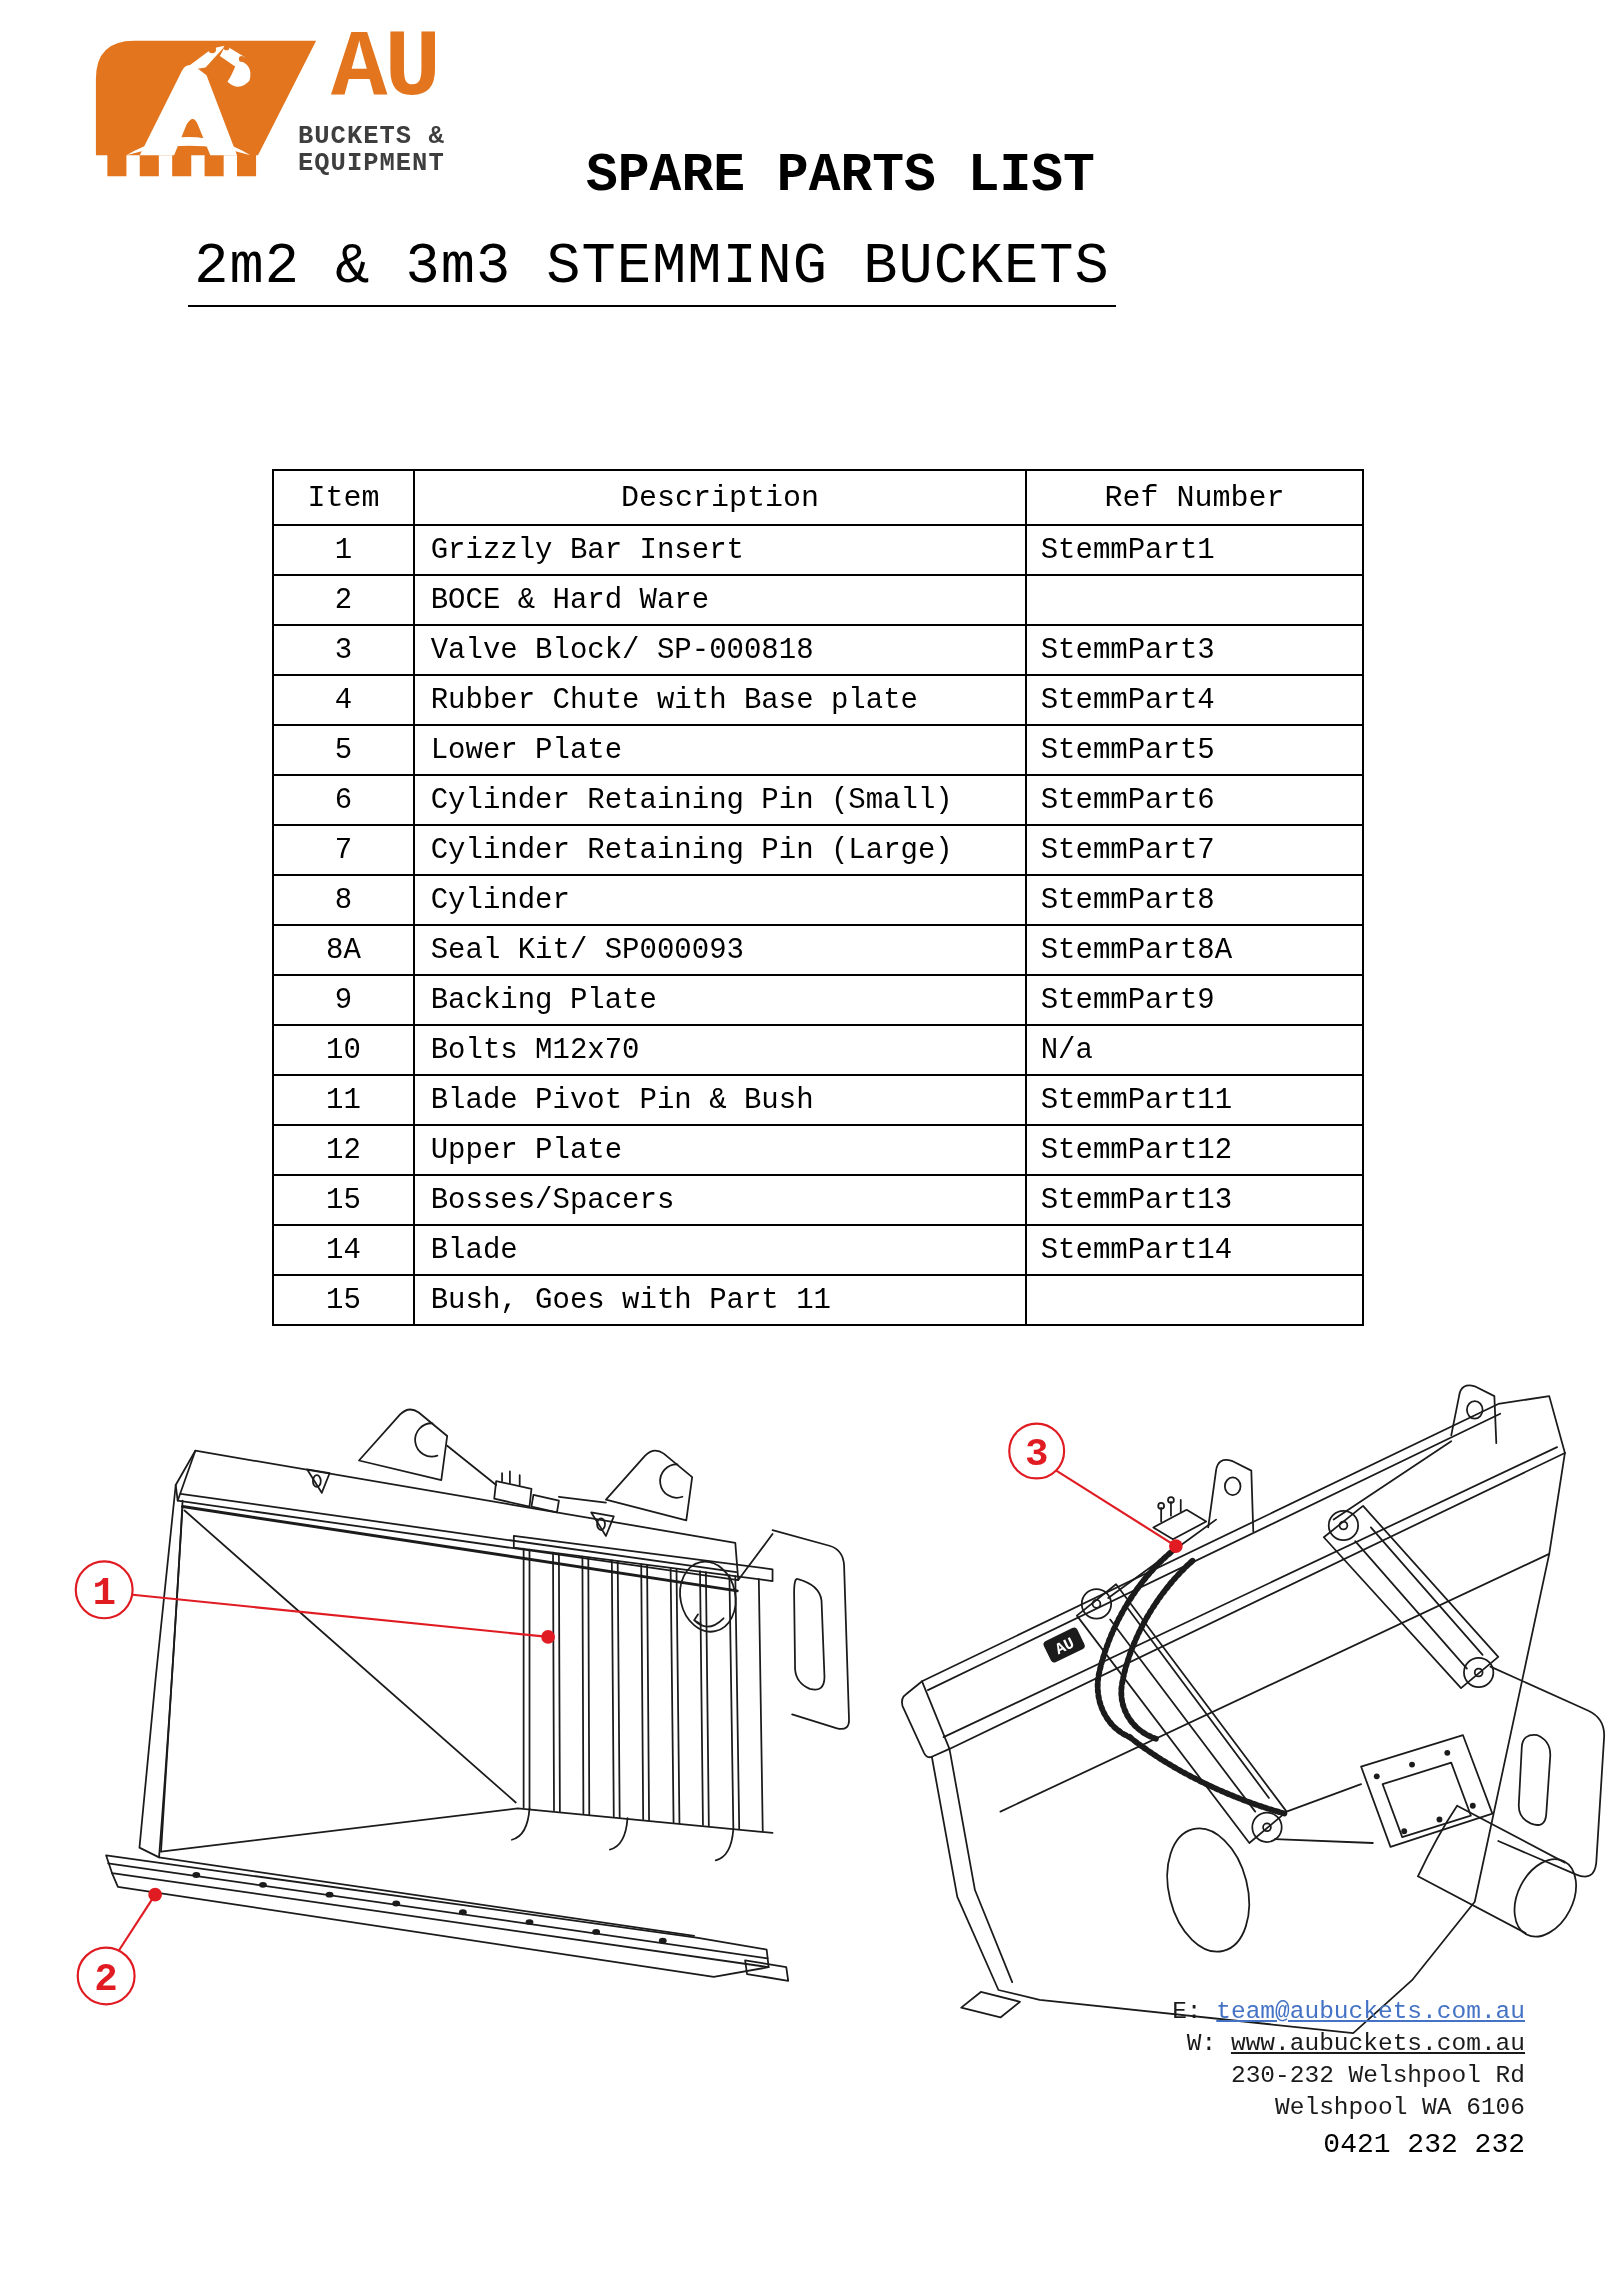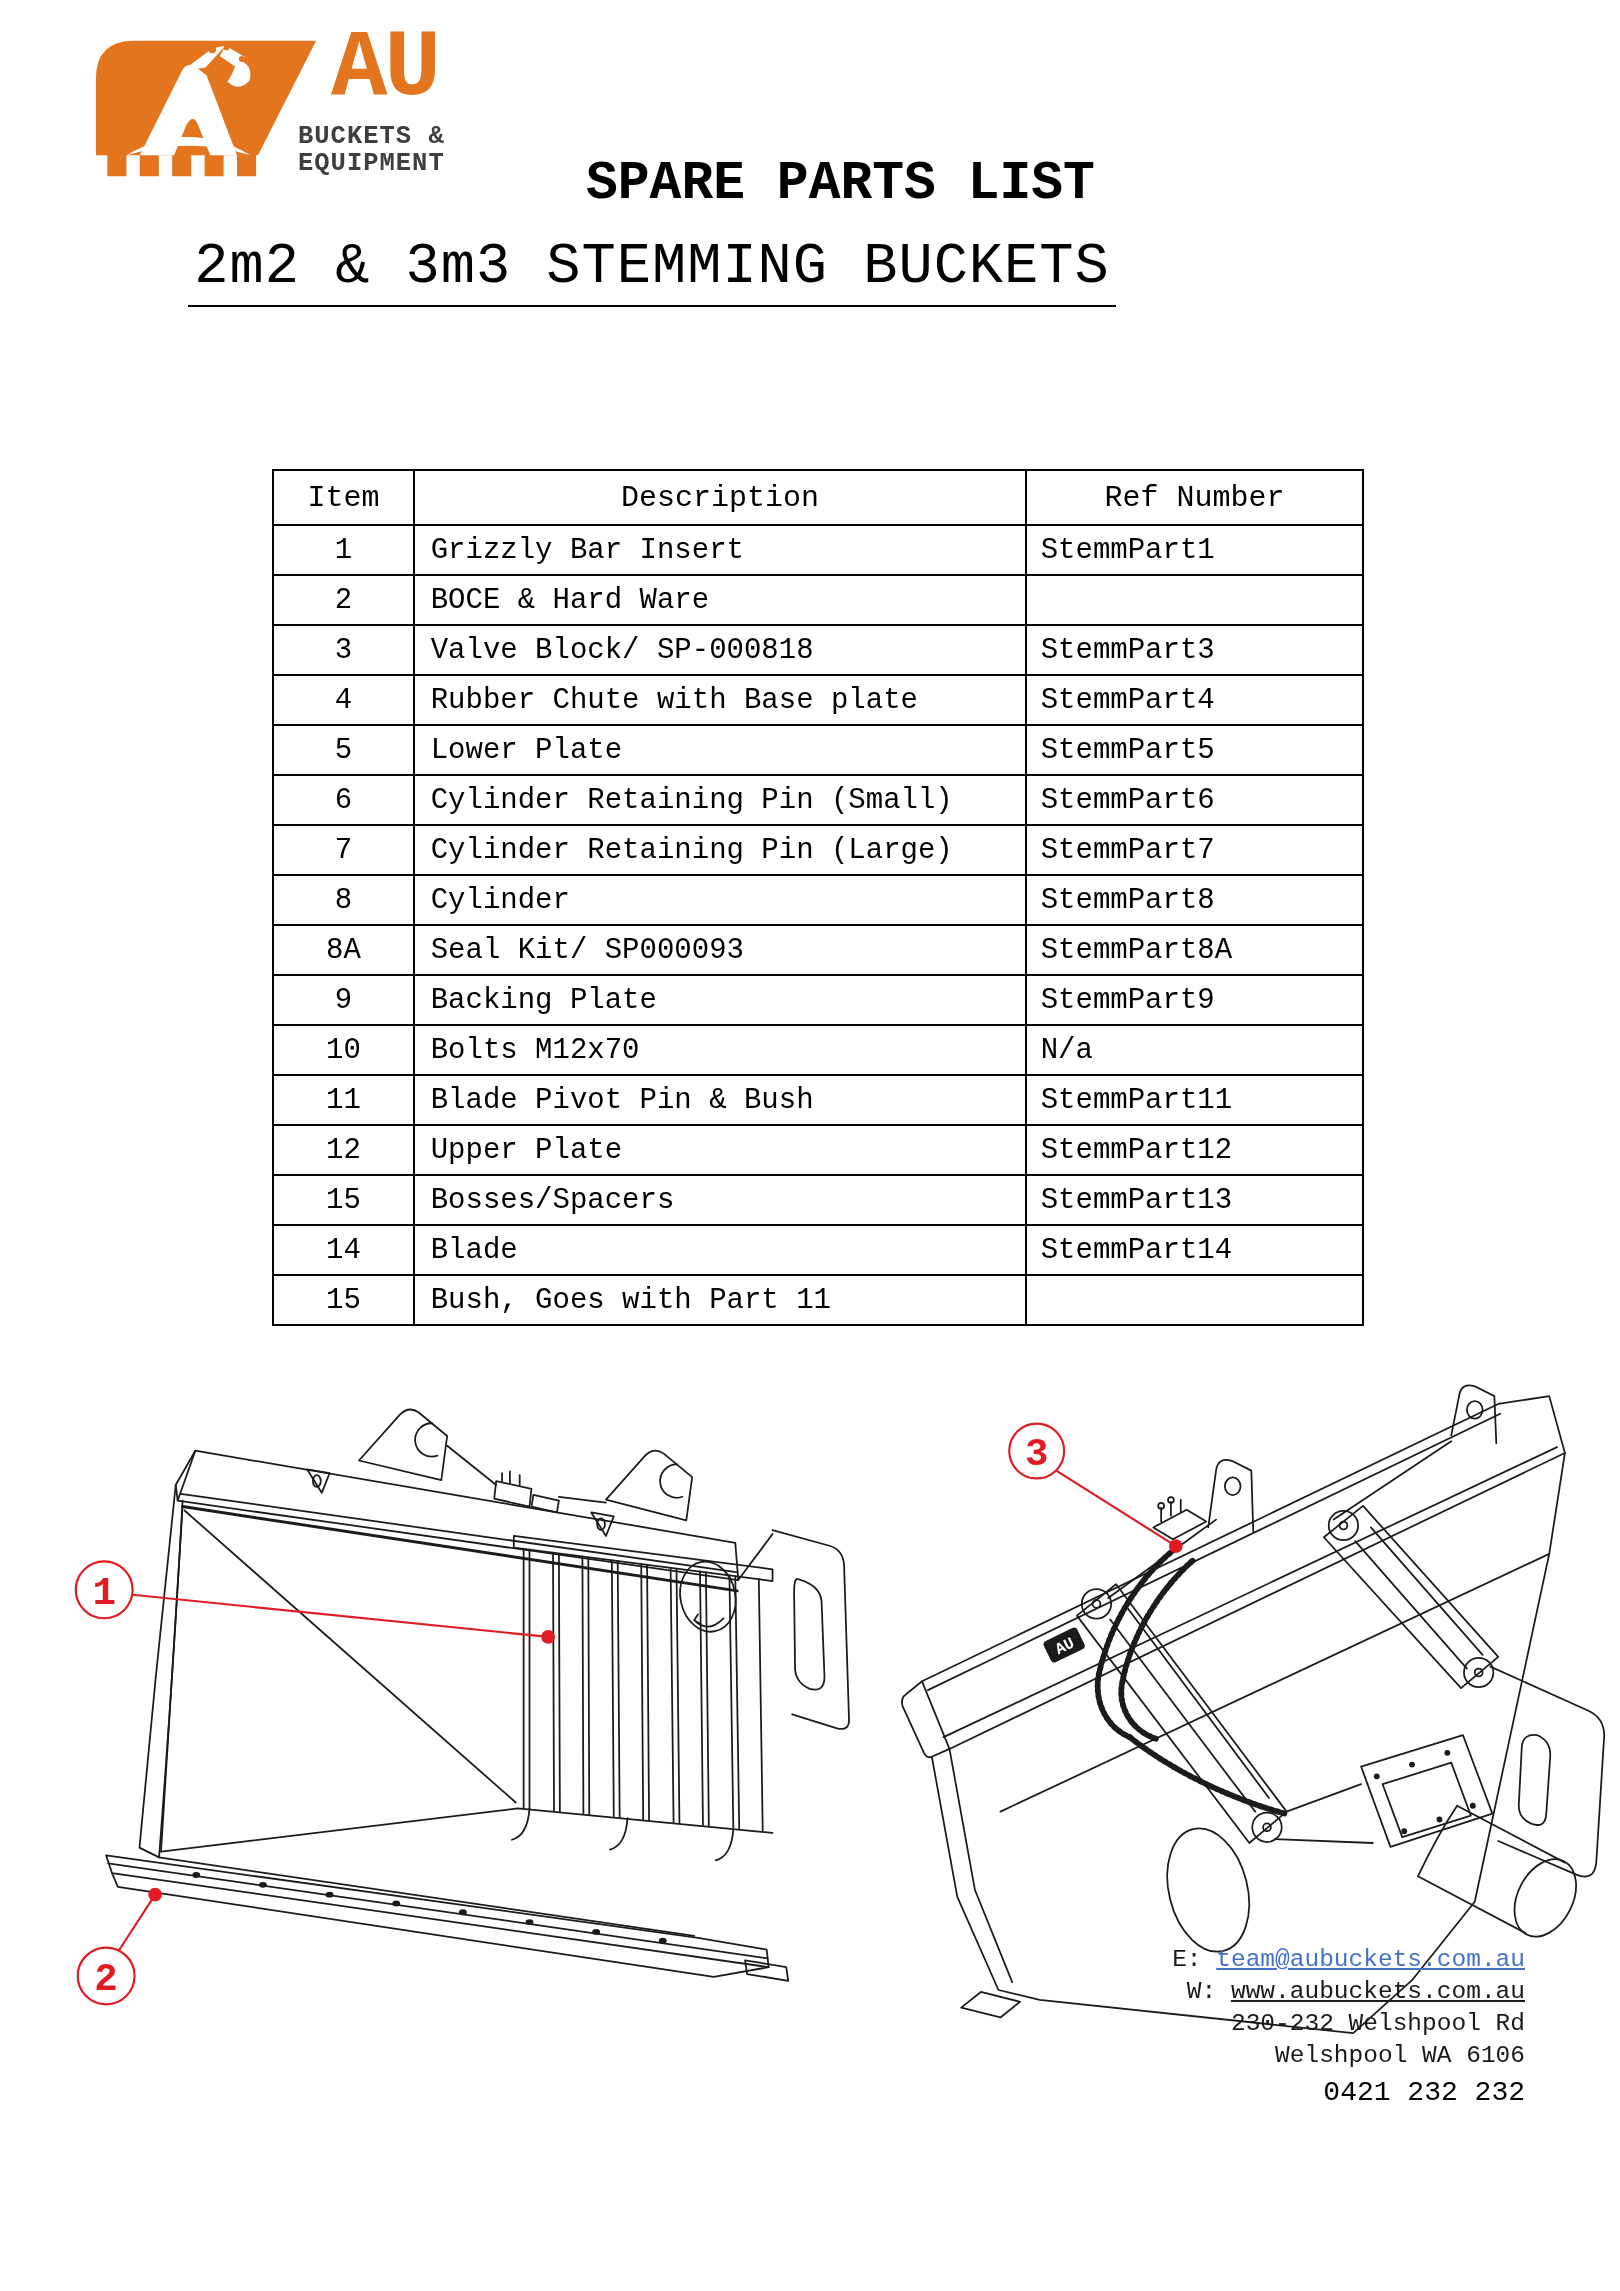--- a/index.html
+++ b/index.html
@@ -11,21 +11,21 @@
   .logo-mark { position:absolute; left:90px; top:37px; width:233px; height:143px; }
   .logo-au {
     position:absolute; left:331px; top:21.6px; font-size:94px; font-weight:800;
     letter-spacing:-2.9px; color:#E2751E; line-height:1;
   }
   .logo-tagline {
     position:absolute; left:298px; top:123px; color:#3E3E3E; font-weight:700;
     font-size:25.5px; line-height:27.4px; letter-spacing:1px;
   }
   .main-heading {
-    position:absolute; left:586px; top:118px; font-size:53px; font-weight:700;
+    position:absolute; left:586px; top:110px; font-size:53px; font-weight:700;
     letter-spacing:0px; white-space:nowrap;
   }
   .doc-title-wrap { position:absolute; left:0; top:235px; width:1304px; text-align:center; }
   .doc-title {
     display:inline-block; font-size:57px; font-weight:400; letter-spacing:1px;
     border-bottom:2.9px solid #000; padding:0 5.9px 5.9px 5.9px; white-space:nowrap;
   }
   
   .parts-table {
     position:absolute; left:272px; top:469px; width:1090px;
@@ -36,21 +36,21 @@
   .parts-table td { height:46px; }
   .c-item { text-align:center; }
   .c-desc { text-align:left; padding-left:15.7px; }
   .c-ref  { text-align:left; padding-left:13.7px; }
   
   .drawing { position:absolute; }
   #left-drawing  { left:59px;  top:1387px; }
   #right-drawing { left:863px; top:1353px; }
   
   .contact {
-    position:absolute; right:95px; top:1944px; text-align:right;
+    position:absolute; right:95px; top:1996px; text-align:right;
     font-size:24.5px; line-height:32px; color:#1a1a1a;
   }
   .contact a { cursor:pointer; }
   .email-link { color:#4472C4; text-decoration:underline; }
   .web-link { color:#1a1a1a; text-decoration:underline; }
   .phone { font-size:28px; line-height:41px; color:#000; }
 </style>
 </head>
 <body>
 

